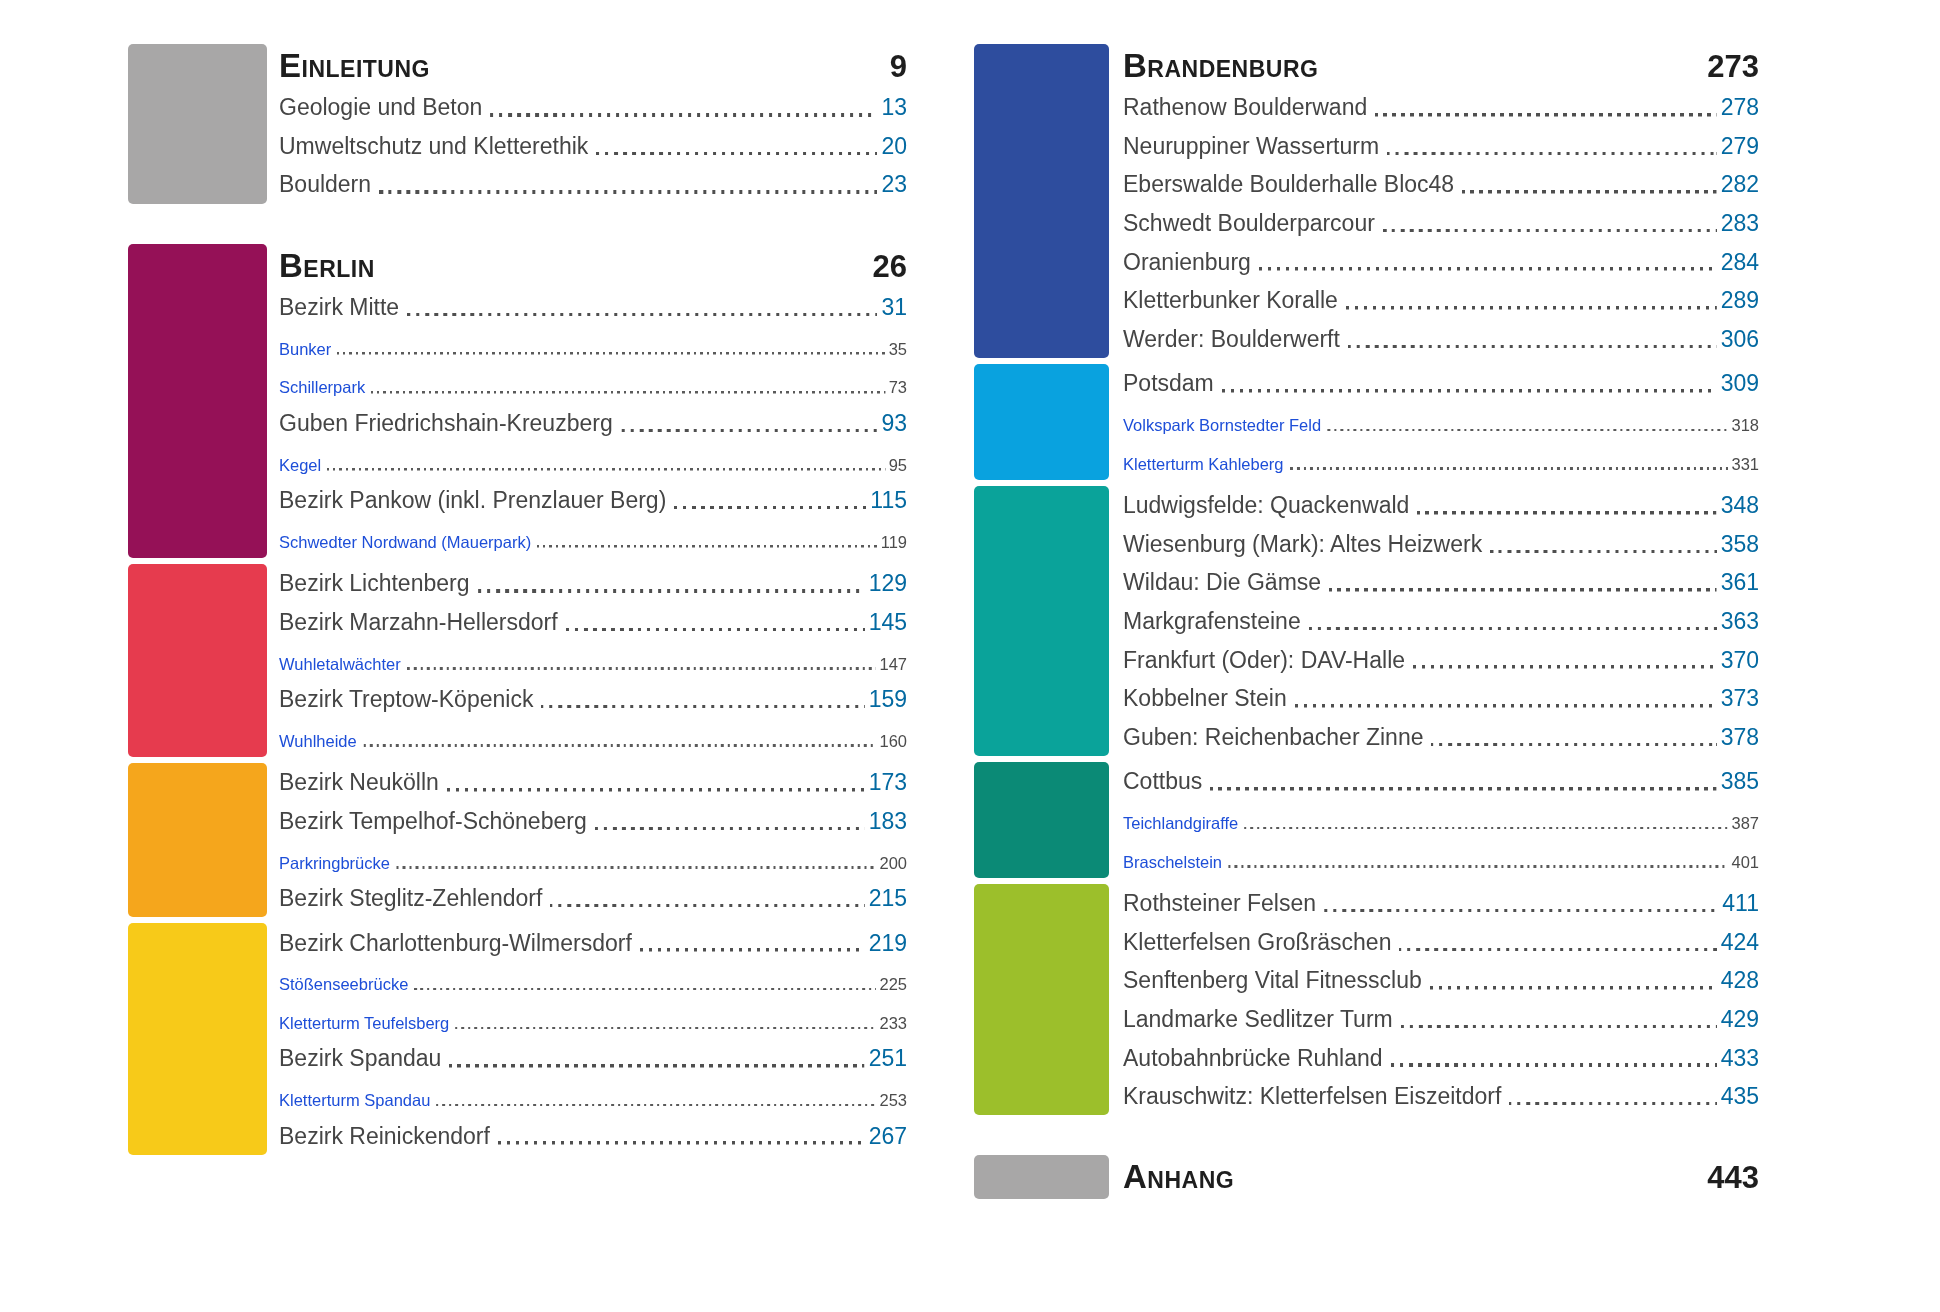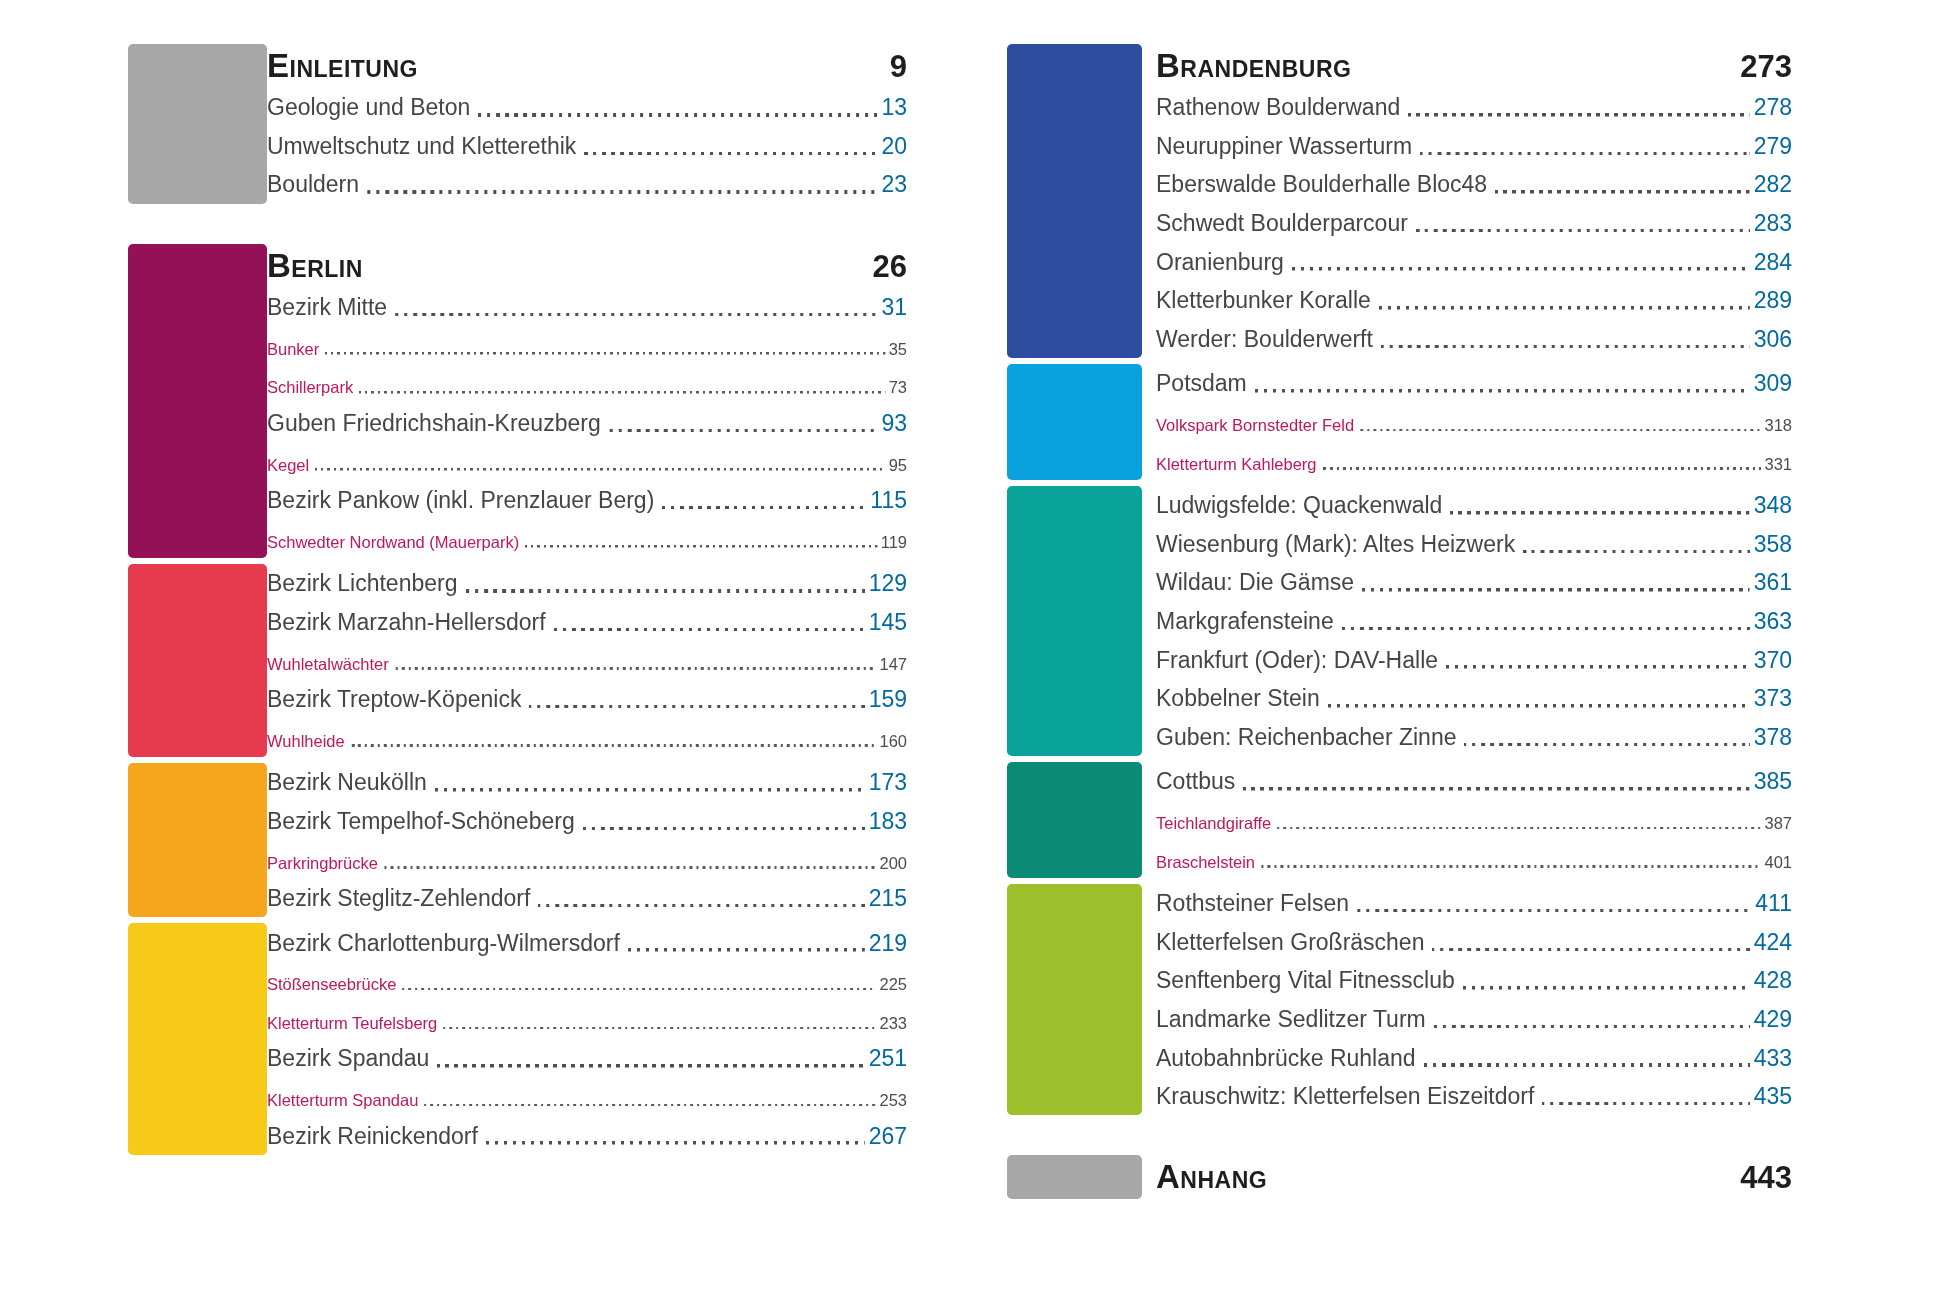--- a/index.html
+++ b/index.html
@@ -4,50 +4,50 @@
 <style>
   html,body{margin:0;padding:0;}
   body{
     width:1940px;height:1312px;
     background:#ffffff;
     font-family:"Liberation Sans", sans-serif;
     position:relative;overflow:hidden;
   }
   .col{position:absolute;top:44px;}
   #col-left{left:128px;width:779px;}
-  #col-right{left:1007px;width:785px;}
+  #col-right{left:974px;width:785px;}
 
   .section{display:flex;align-items:stretch;margin-top:6px;}
   .section:first-child{margin-top:0;}
   .section.big-gap{margin-top:40px;}
 
   .swatch{width:139px;flex:0 0 139px;border-radius:5px;}
   #col-right .swatch{width:135px;flex:0 0 135px;}
 
-  .content{flex:1;display:flex;flex-direction:column;justify-content:center;min-width:0;}
+  .content{flex:1;margin-left:12px;display:flex;flex-direction:column;justify-content:center;min-width:0;}
   #col-right .content{margin-left:14px;}
 
   .heading{display:flex;align-items:flex-end;height:44px;padding-bottom:6px;box-sizing:border-box;}
   .heading .title{
     font-variant:small-caps;
     font-weight:bold;font-size:33px;line-height:1;
     color:#1e1e1e;letter-spacing:.5px;white-space:nowrap;
   }
   .heading .hpage{margin-left:auto;font-weight:bold;font-size:31px;line-height:1;color:#1e1e1e;}
 
   .row{height:38.6px;display:flex;align-items:flex-end;padding-bottom:6px;box-sizing:border-box;}
   .row .label{font-size:23px;line-height:1.1;color:#454545;white-space:nowrap;}
   .row .page{font-size:23px;line-height:1.1;color:#0369a1;}
   .row .leader{
     flex:1;height:3.5px;align-self:flex-end;margin:0 4px 4px 8px;
     background-image:repeating-linear-gradient(90deg,#4f4f4f 0 3.5px,transparent 3.5px 9px);
     background-position:right bottom;
   }
   .row.sub{padding-bottom:7px;}
-  .row.sub .label{font-size:16.5px;color:#be185d;}
+  .row.sub .label{font-size:16.5px;color:#1d4ed8;}
   .row.sub .page{font-size:16.5px;color:#4c4c4c;}
   .row.sub .leader{
     height:2.5px;margin:0 3px 3px 6px;
     background-image:repeating-linear-gradient(90deg,#5a5a5a 0 2.5px,transparent 2.5px 6.5px);
   }
 </style>
 </head>
 <body>
 
 <div class="col" id="col-left">

